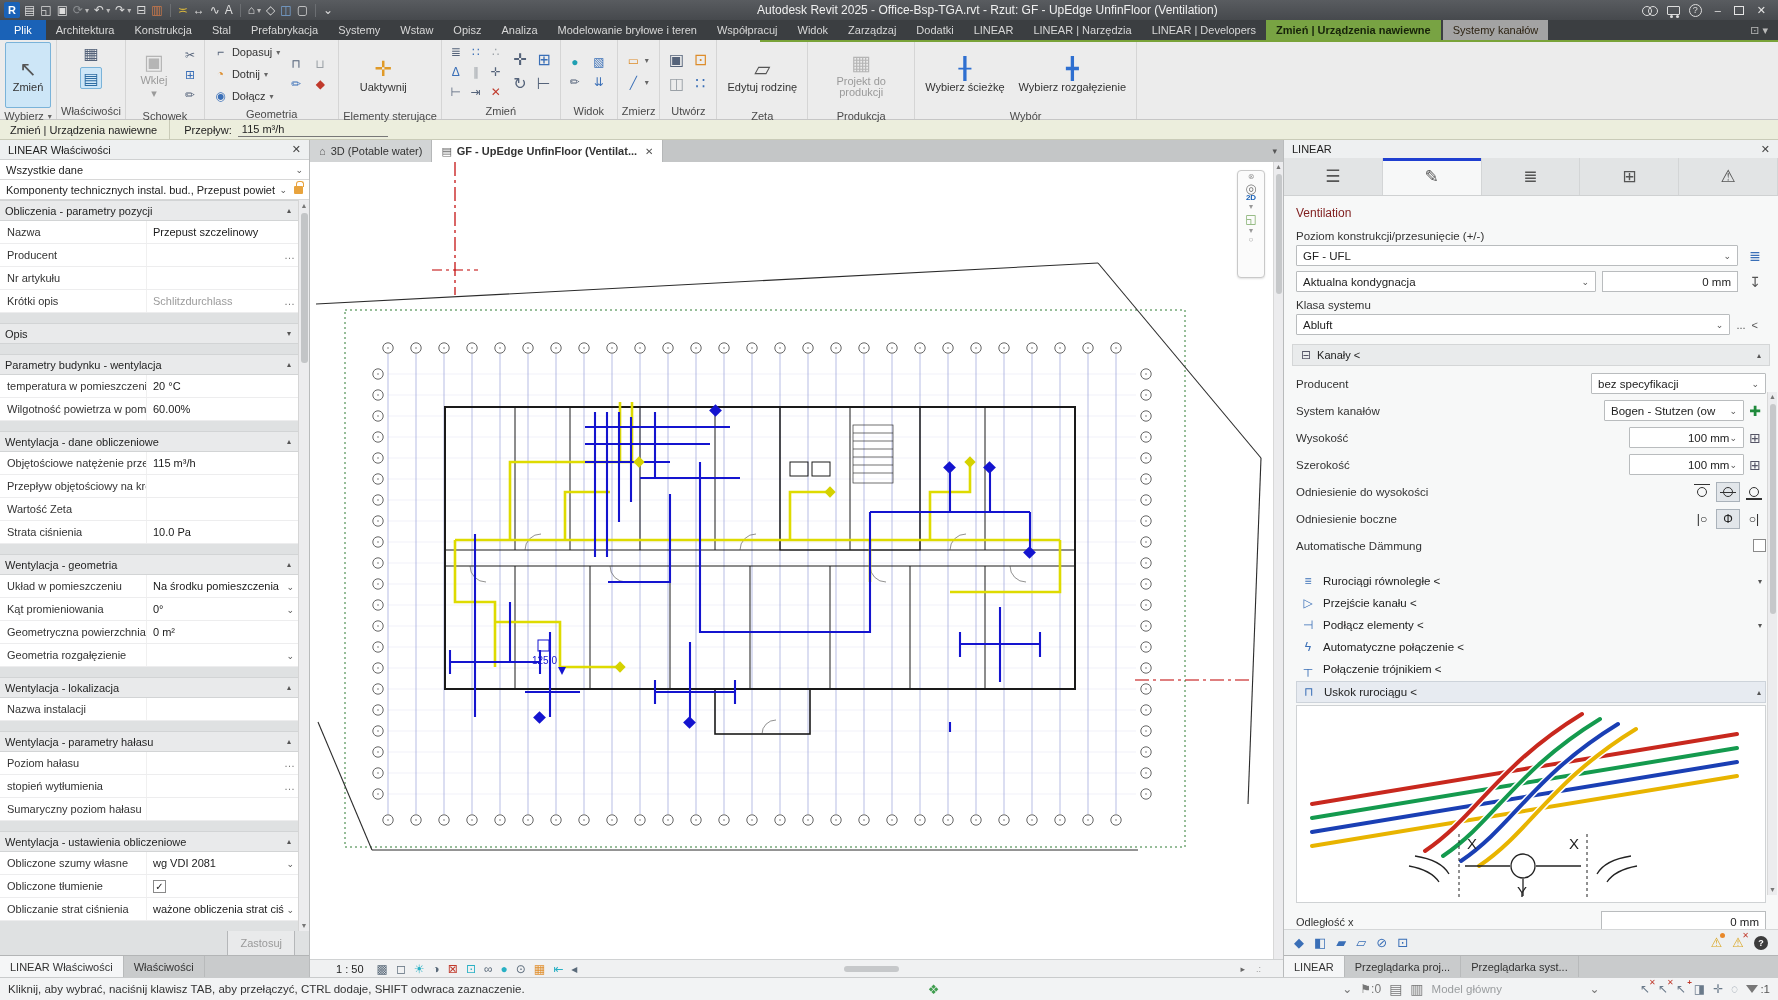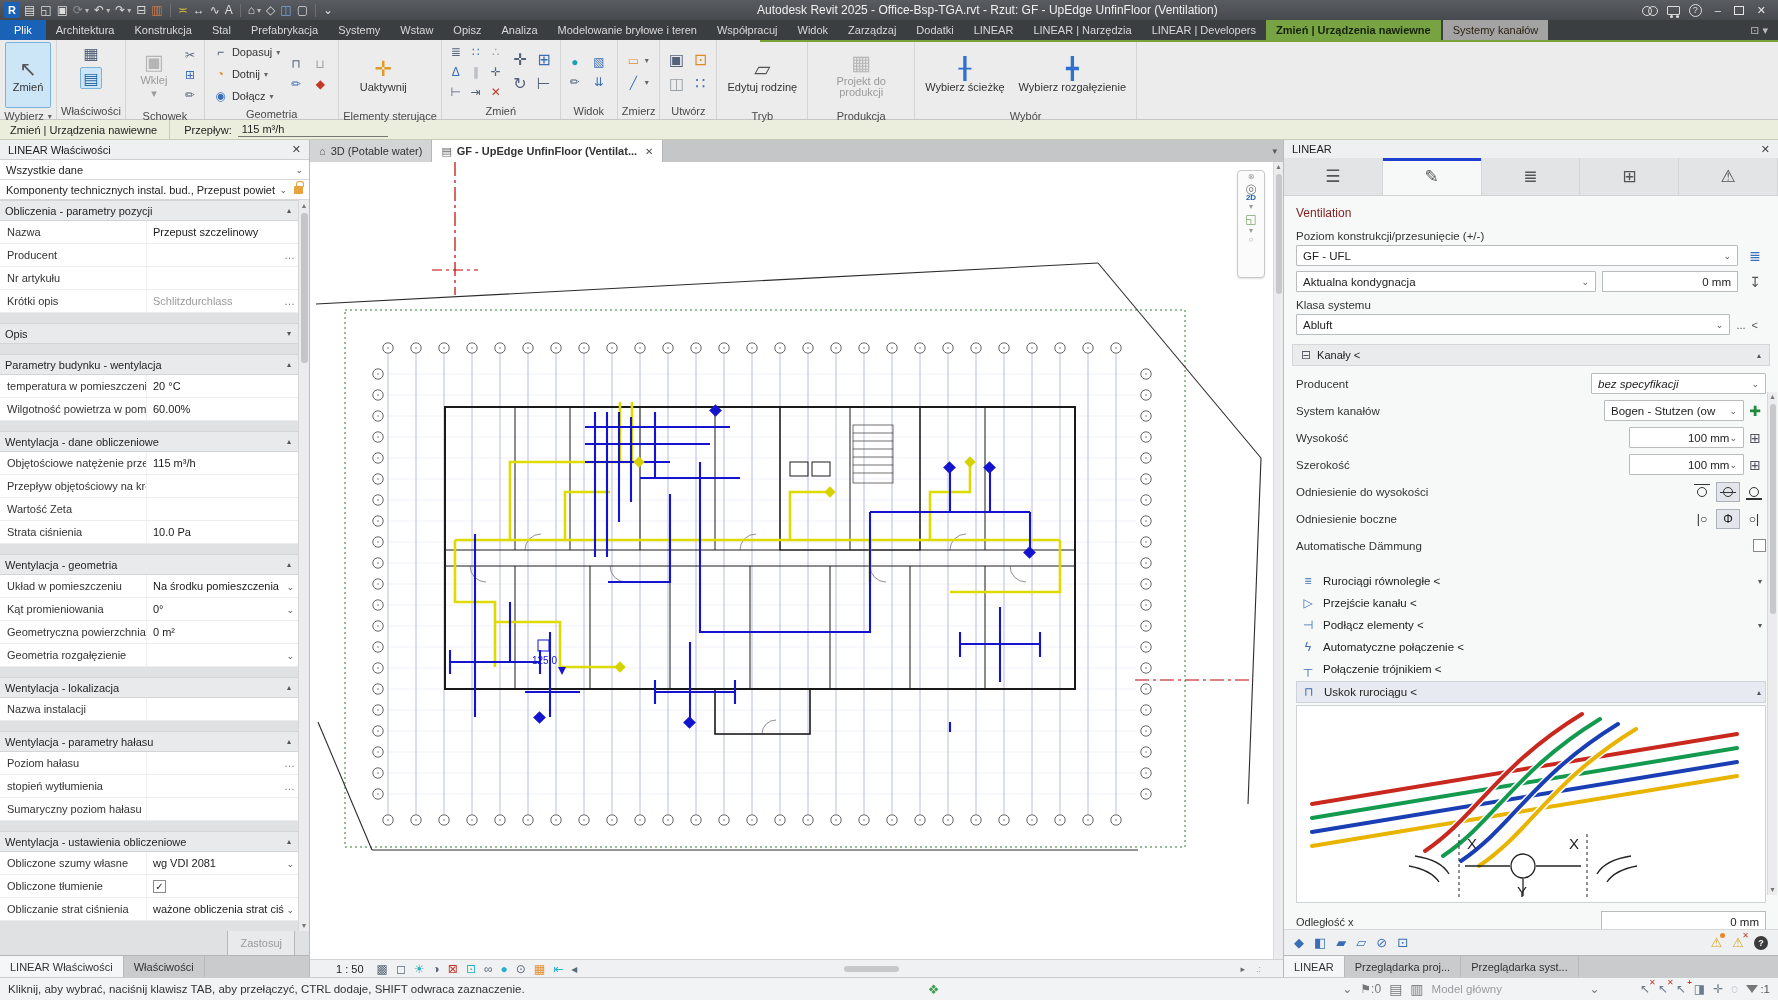--- a/index.html
+++ b/index.html
@@ -397,21 +397,21 @@
         </div>
     </div>
     <div class="panel">
       <div class="pbody">
         <div class="bigbtn">
           <span class="bi">▱</span>
           <span>Edytuj rodzinę</span>
         </div>
       </div>
       <div class="pcap">
-          <span>Tryb</span>
+          <span>Zeta</span>
         </div>
     </div>
     <div class="panel">
       <div class="pbody">
         <div class="bigbtn dis">
           <span class="bi">▦</span>
           <span>Projekt do produkcji</span>
         </div>
       </div>
       <div class="pcap">
@@ -1078,21 +1078,21 @@
           <span style="color:#555;padding-right:8px">&lt;</span>
         </div>
         <div class="rp-secbar">
           <span style="font-size:12px;color:#556">⊟</span>
           <span>Kanały &lt;</span>
           <span class="arr">▴</span>
         </div>
         <div id="rpFields">
             <div class="fieldrow">
               <span class="flab">Producent</span>
-              <div class="combo" style="width: 175px; font-style: italic;">
+              <div class="combo" style="width: 175px;">
                 <span class="cv">bez specyfikacji</span>
                 <span class="chev">⌄</span>
               </div>
             </div>
             <div class="fieldrow">
               <span class="flab">System kanałów</span>
               <div class="combo" style="width: 140px;">
                 <span class="cv">Bogen - Stutzen (ow</span>
                 <span class="chev">⌄</span>
               </div>

